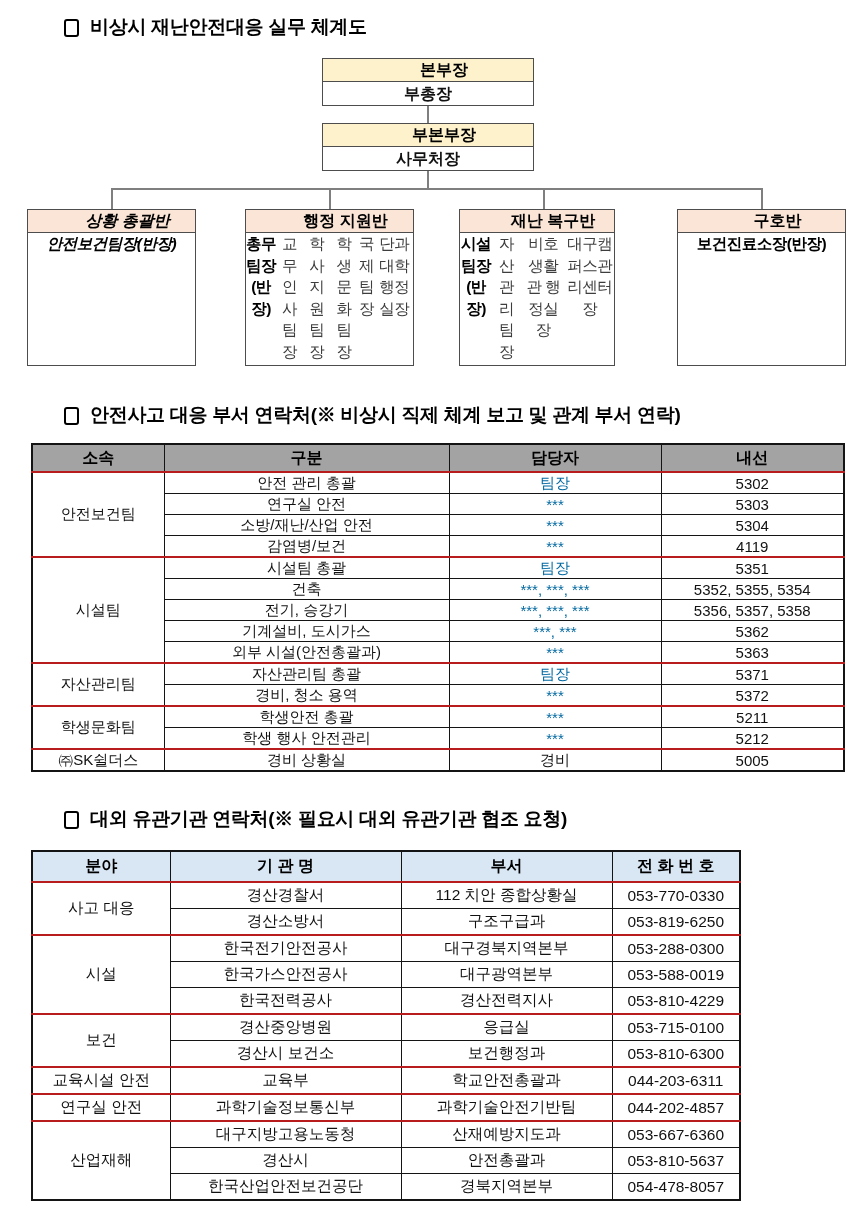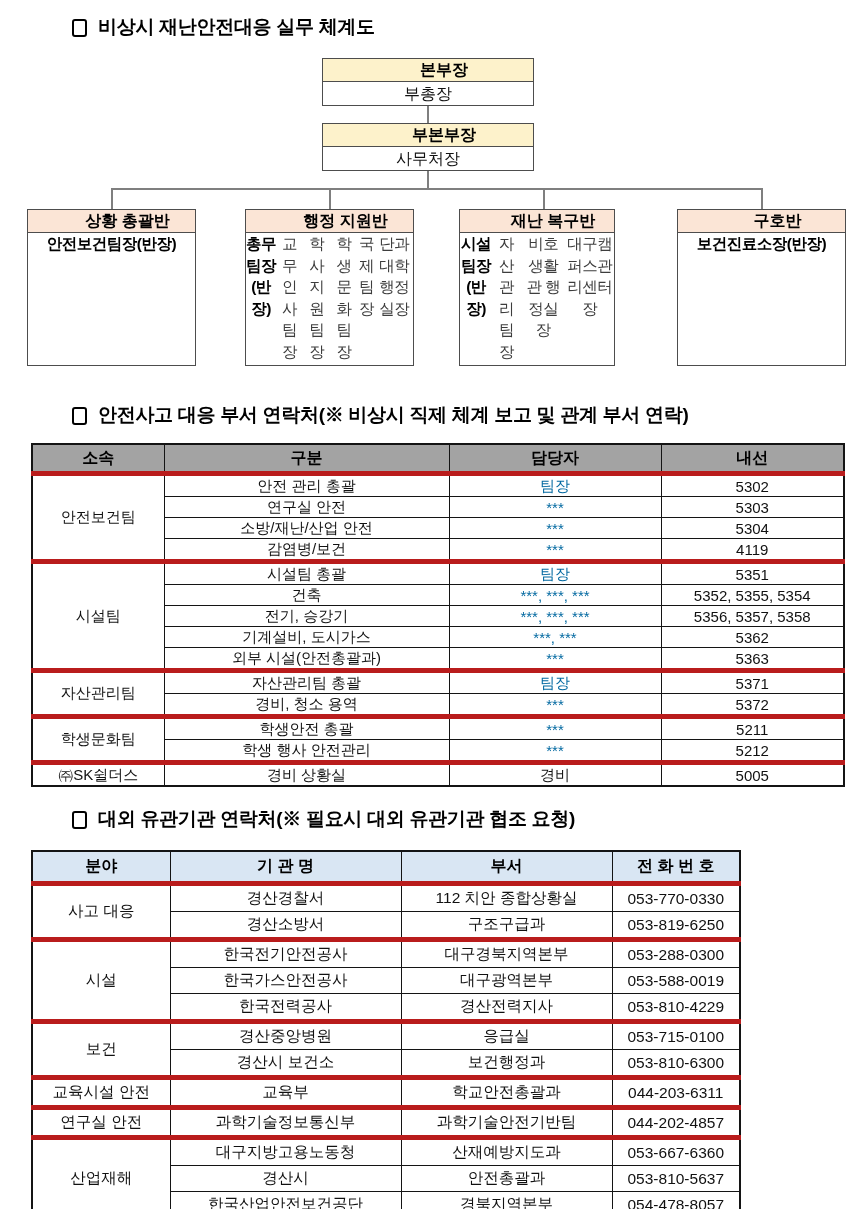--- a/index.html
+++ b/index.html
@@ -4,57 +4,57 @@
 <style>
   html,body { margin:0; padding:0; background:#fff; }
   .page {
     position:relative; width:865px; height:1209px;
     background:#fff; overflow:hidden;
     font-family:"Liberation Sans", sans-serif; color:#111;
   }
 
   
   .sec-title {
-    position:absolute; left:35px; display:flex; align-items:center; gap:11px;
+    position:absolute; left:27px; display:flex; align-items:center; gap:11px;
     font-size:19px; font-weight:bold; color:#000; letter-spacing:-0.3px; white-space:nowrap;padding-left:37px;
   }
   .bullet { width:11px; height:14px; border:2.4px solid #000; border-radius:3px; flex:none; margin-top:1px; }
 
   
   .obox {
     position:absolute; background:#fff; border:1.5px solid #4d4d4d;
     text-align:center; box-sizing:border-box;
   }
   .obox .hd {
     line-height:22px; height:22px; font-weight:bold; font-size:16px;
     border-bottom:1.5px solid #4d4d4d; color:#000;padding-left:32px;
   }
   .top-style .hd { background:#fdf2cb; }
-  .top-style .bd { line-height:23px; height:23px; font-weight:normal; font-size:16px; }
+  .top-style .bd { line-height:23px; height:23px; font-weight:bold; font-size:16px; }
   .branch .hd { background:#fbe5d6; }
   .branch .bd {
     height:132px; display:flex; flex-direction:row; justify-content:center;
     font-size:15.5px; line-height:21.5px; color:#3d3d3d; letter-spacing:-0.5px;
   }
   .branch .bd .bold { font-weight:bold; color:#000; }
 
   .line { position:absolute; background:#7f7f7f; }
 
   
   table { border-collapse:collapse; position:absolute; left:31px; table-layout:fixed; border:2px solid #141414; }
   th, td { border:1px solid #141414; text-align:center; vertical-align:middle; white-space:nowrap; overflow:hidden; padding:0; }
   th { font-weight:bold; font-size:16px; color:#000; }
   #table2 { width:814px; top:443px; }
   #table2 th { height:26px; background:#a3a3a3; }
   #table2 td { height:20px; font-size:15px; }
   #table3 { width:710px; top:850px; }
   #table3 th { height:29px; background:#d9e6f3; }
   #table3 td { height:25px; font-size:15.5px; }
   .muted { color:#0369a1; }
-  tr.gstart td { border-top:5px solid #b91c1c; }
+  tr.gstart td { border-top:2px solid #b91c1c; }
 </style>
 </head>
 <body>
 
 <div class="page">
 
   <div class="sec-title" style="top:14px;">
     <span class="bullet"></span>
     <span>비상시 재난안전대응 실무 체계도</span>
   </div>
@@ -71,21 +71,21 @@
     <div class="bd">사무처장</div>
   </div>
 
   <div class="line" style="left:427px; top:171px; width:1.5px; height:17px;"></div>
   <div class="line" style="left:111px; top:188px; width:651px; height:1.5px;"></div>
   <div class="line" style="left:111px; top:188px; width:1.5px; height:21px;"></div>
   <div class="line" style="left:329px; top:188px; width:1.5px; height:21px;"></div>
   <div class="line" style="left:543px; top:188px; width:1.5px; height:21px;"></div>
   <div class="line" style="left:761px; top:188px; width:1.5px; height:21px;"></div>
 
-  <div class="obox branch" style="left:27px; top:209px; width:169px;">
+  <div class="obox branch" style="left:27px; top:209px; width:169px;font-style:italic;">
     <div class="hd">상황 총괄반</div>
     <div class="bd">
         <div class="bold">안전보건팀장(반장)</div>
       </div>
   </div>
   <div class="obox branch" style="left:245px; top:209px; width:169px;">
     <div class="hd">행정 지원반</div>
     <div class="bd">
         <div class="bold">총무팀장(반장)</div>
         <div>교무인사팀장</div>

